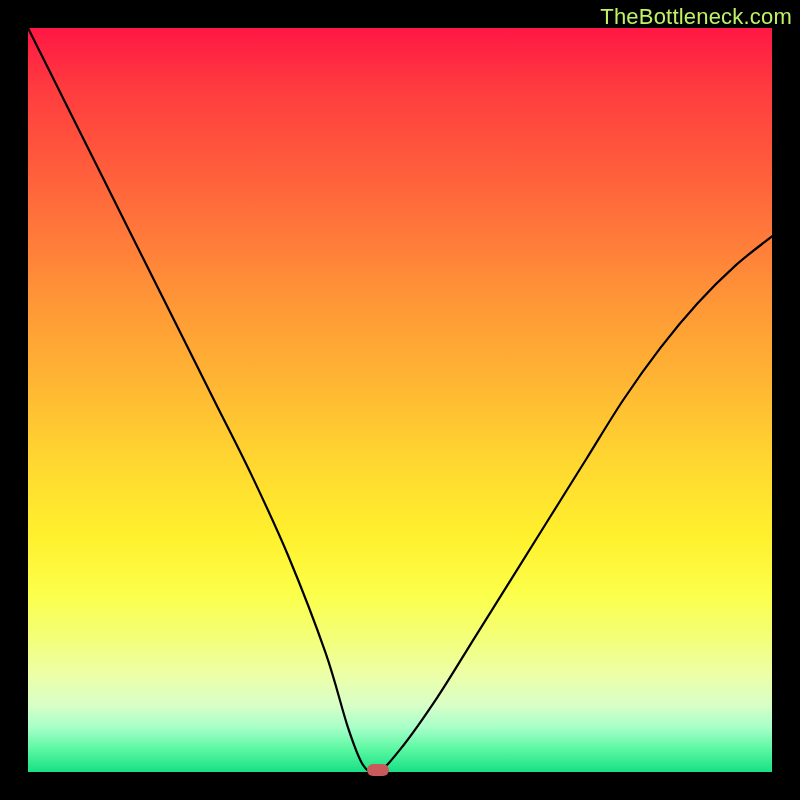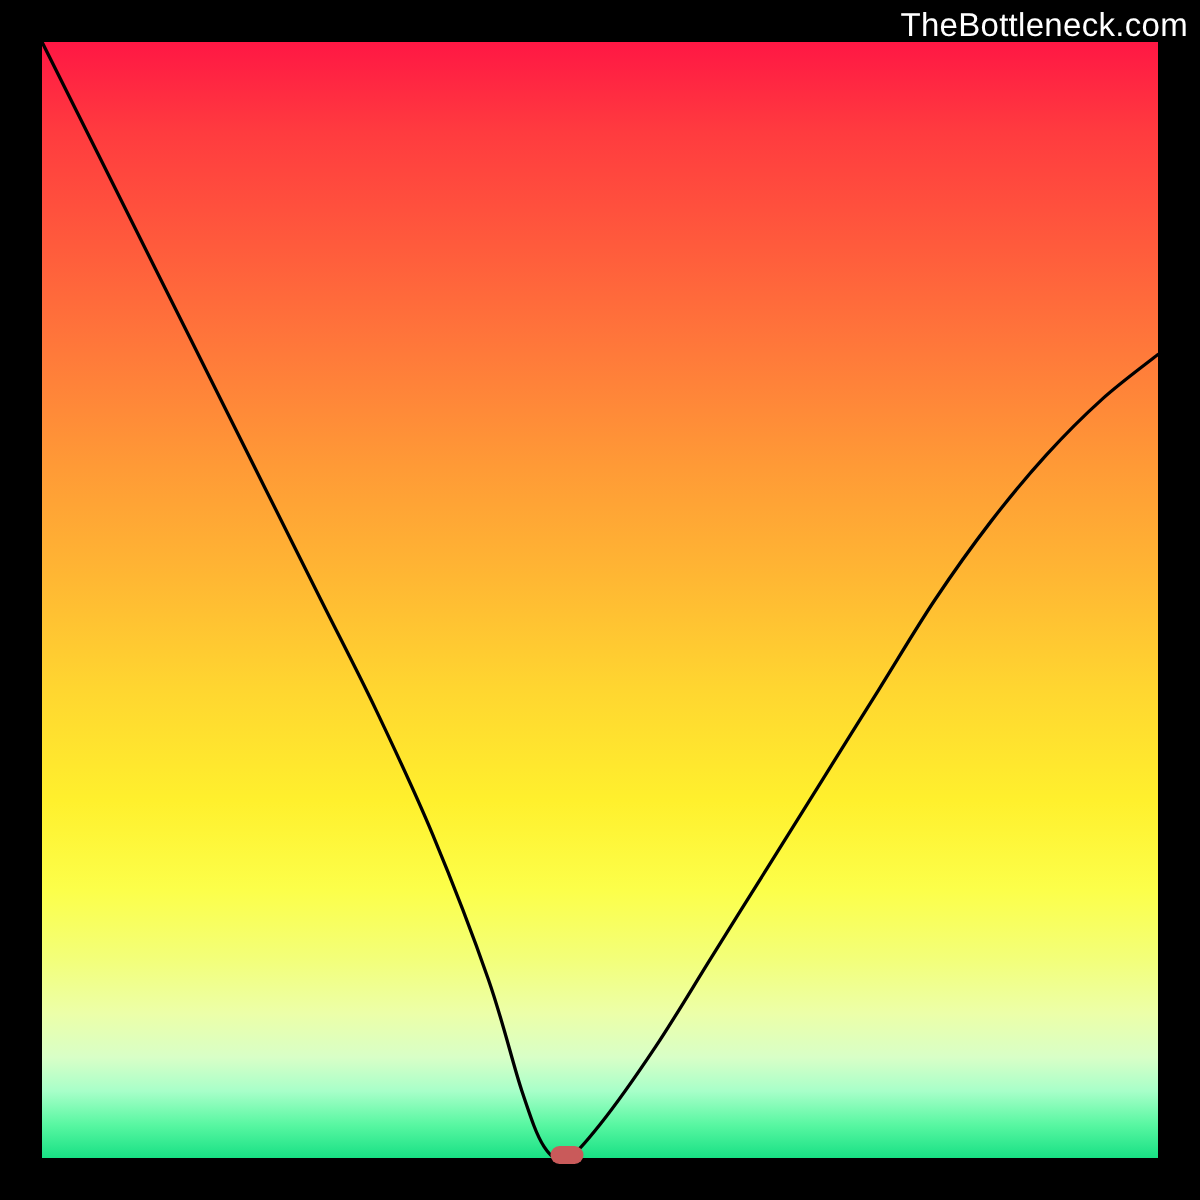--- a/index.html
+++ b/index.html
@@ -41,21 +41,21 @@
       #d8ffc7 91%,
       #a8ffc9 94%,
       #59f7a2 97%,
       #18e084 100%
     );
   }
   .watermark {
     position: absolute;
     top: 4px;
     right: 8px;
-    color: #ffffff;
+    color: #bef264;
     font-size: 22px;
     font-weight: 500;
     letter-spacing: 0.2px;
     user-select: none;
   }
   svg.curve {
     position: absolute;
     left: 0;
     top: 0;
     width: 744px;

